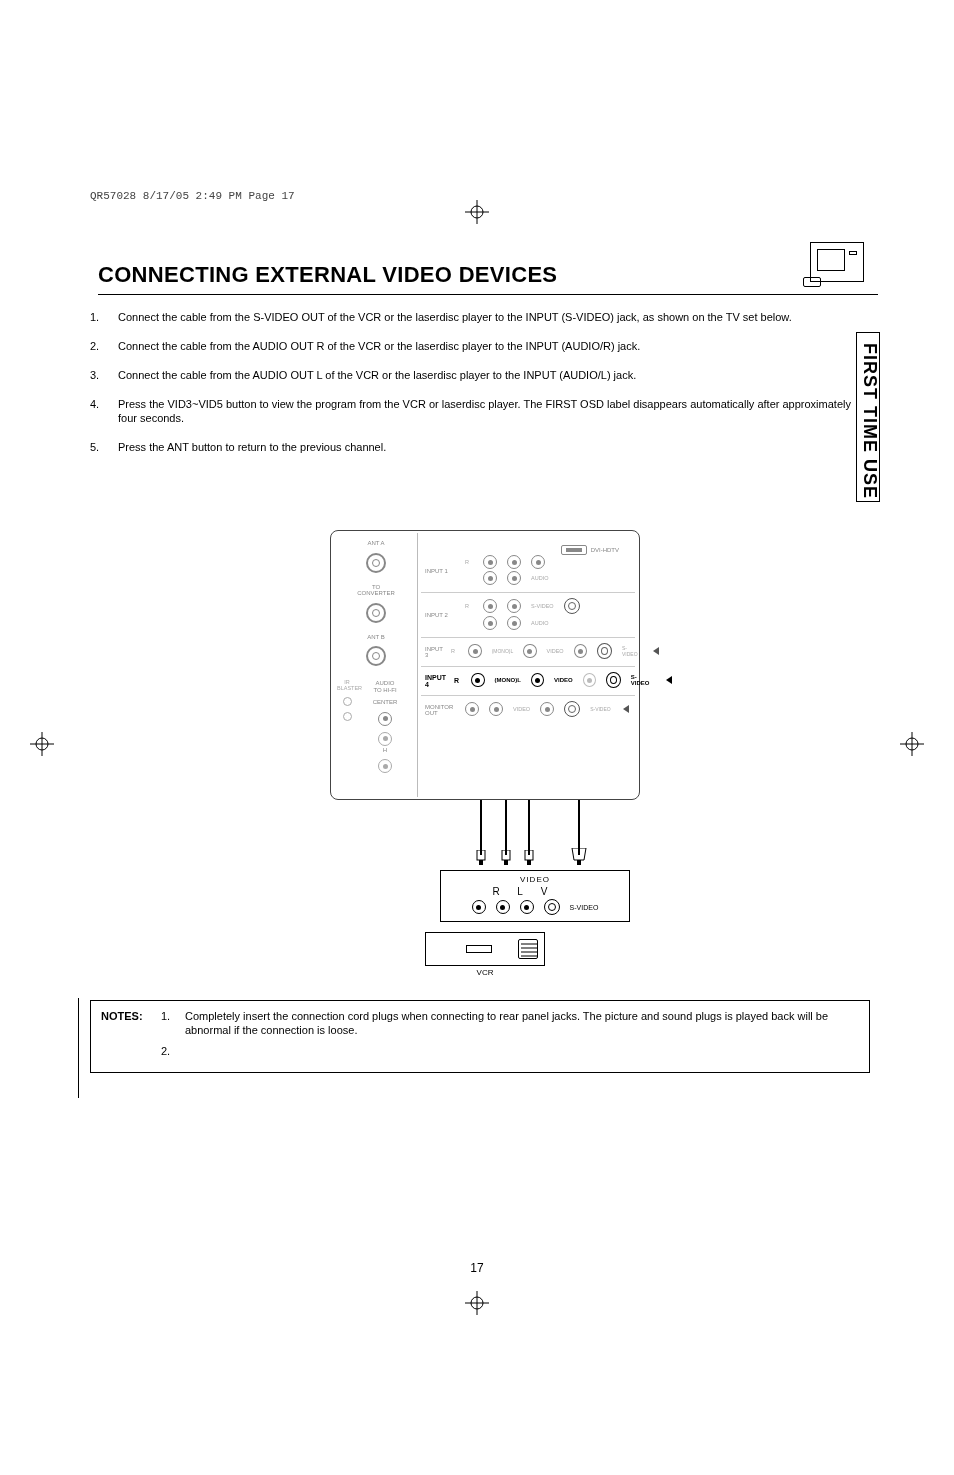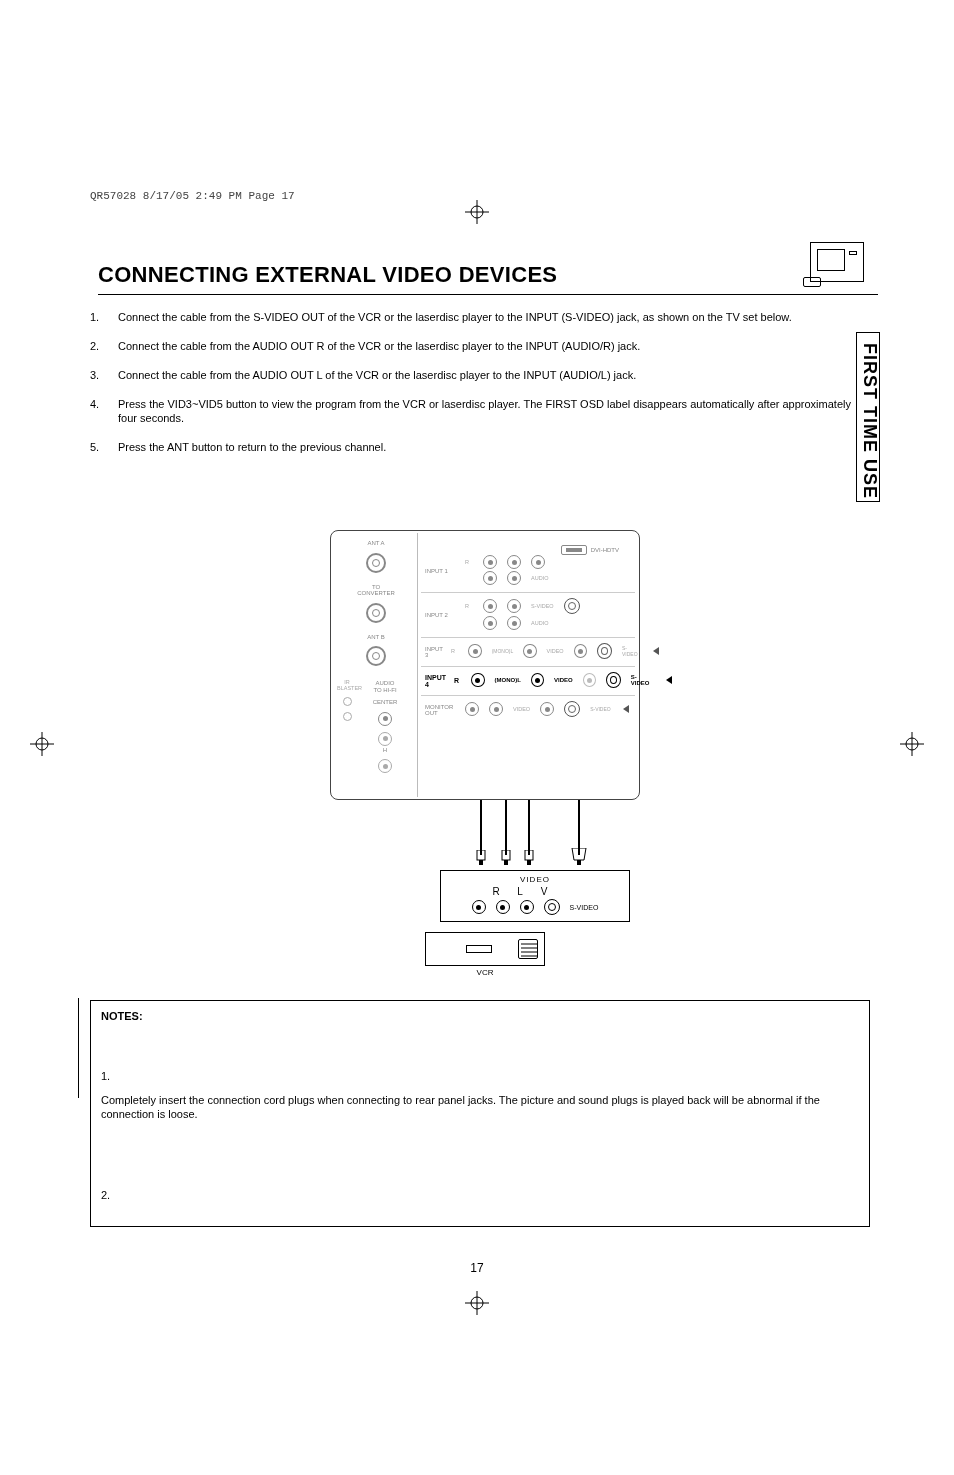--- a/index.html
+++ b/index.html
@@ -185,21 +185,21 @@
   .notes-box {
     position:absolute;
     left:90px;
     top:1000px;
     width:780px;
     border:1px solid #000;
     padding:8px 10px;
     font-size:11px;
     line-height:1.3;
   }
-  .notes-box .row { display:flex; margin-bottom:6px;flex-direction:column; }
+  .notes-box .row { display:flex; margin-bottom:6px; }
   .notes-box .tag { font-weight:bold; width:60px; flex:0 0 60px; }
   .notes-box .nn { width:24px; flex:0 0 24px; }
   .page-num {
     position:absolute;
     left:0; right:0;
     bottom:200px;
     text-align:center;
     font-size:12px;
   }
   .vline-left { position:absolute; left:78px; top:998px; width:1px; height:100px; background:#000; }

